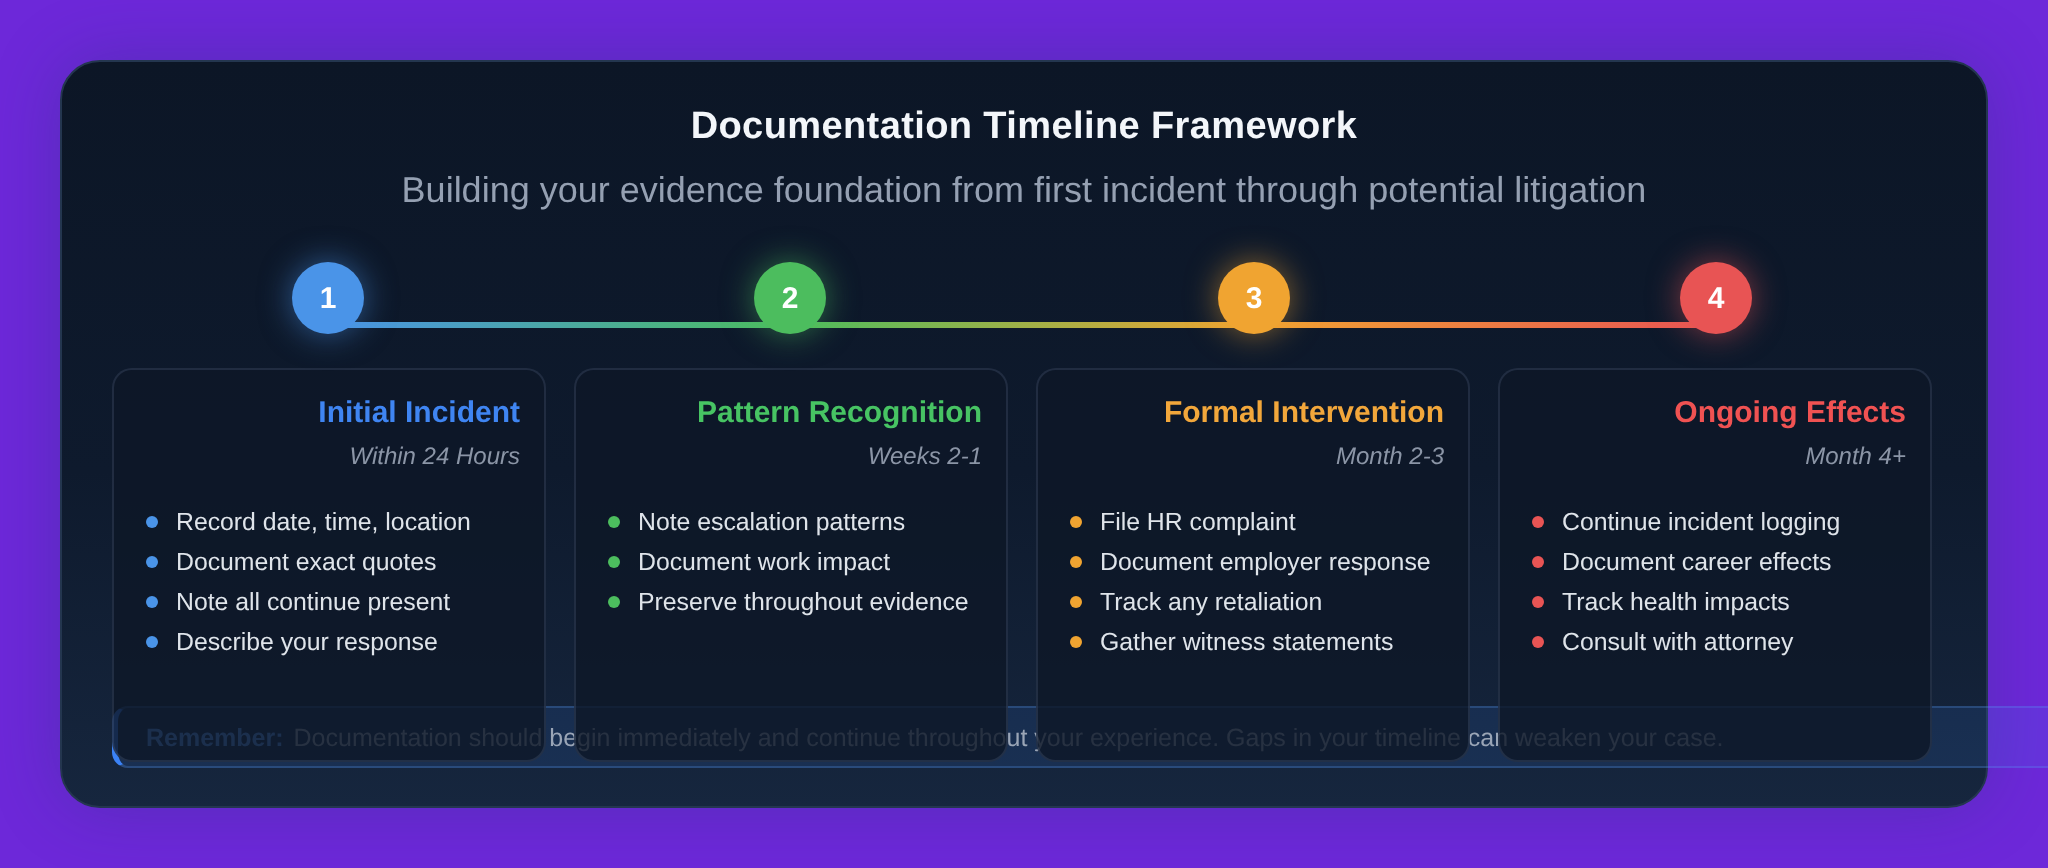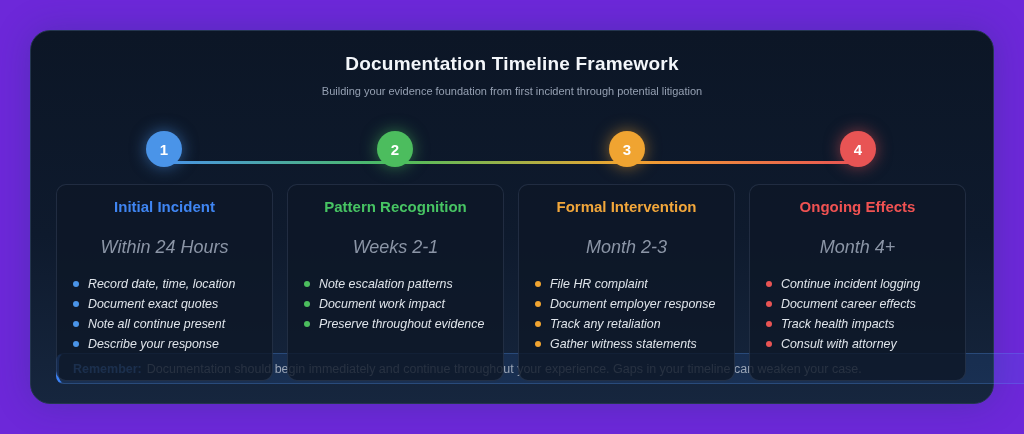--- a/index.html
+++ b/index.html
@@ -4,21 +4,21 @@
 <style>
   html,body{margin:0;padding:0;background:#000;width:1024px;height:434px;overflow:hidden;
     font-family:"Liberation Sans","DejaVu Sans",sans-serif;}
   .stage{position:relative;width:1024px;height:434px;background:#6d28d9;}
   .panel{position:absolute;left:30px;top:30px;width:962px;height:372px;border-radius:20px;
     background:linear-gradient(180deg,#0c1626 0%,#0e1a2d 55%,#16263e 100%);
     border:1px solid #24364f;box-shadow:0 0 34px rgba(25,55,100,.28);}
   
   .header{position:absolute;top:22px;left:0;right:0;text-align:center;}
   .title{font-size:19px;font-weight:700;color:#f3f6fa;letter-spacing:.2px;}
-  .subtitle{margin-top:10px;font-size:11px;color:#95a0b2;}
+  .subtitle{margin-top:10px;font-size:18px;color:#95a0b2;}
   
   .tl-line{position:absolute;top:130px;left:133px;width:694px;height:3px;border-radius:2px;
     background:linear-gradient(90deg,#4a94e8 0%,#4cbd5e 33.3%,#f0a431 66.6%,#e85454 100%);}
   .tl-step{position:absolute;top:100px;width:36px;height:36px;border-radius:50%;
     display:flex;align-items:center;justify-content:center;
     color:#fff;font-size:15px;font-weight:700;z-index:3;}
   .s1{left:115px;background:#4a94e8;box-shadow:0 0 16px rgba(74,148,232,.55);}
   .s2{left:346px;background:#4cbd5e;box-shadow:0 0 16px rgba(76,189,94,.55);}
   .s3{left:578px;background:#f0a431;box-shadow:0 0 16px rgba(240,164,49,.55);}
   .s4{left:809px;background:#e85454;box-shadow:0 0 16px rgba(232,84,84,.55);}
@@ -27,26 +27,26 @@
     background:rgba(59,130,246,.12);border:1px solid rgba(91,156,246,.25);
     border-left:3px solid #3b82f6;border-radius:8px;box-sizing:border-box;
     display:flex;align-items:center;padding-left:14px;overflow:hidden;white-space:nowrap;}
   .note-label{color:#5b9cf6;font-weight:700;font-size:12.5px;margin-right:5px;}
   .note-text{color:#9aa5b6;font-size:12.5px;}
   
   .cards{position:absolute;top:153px;left:25px;width:910px;display:flex;gap:14px;z-index:2;}
   .card{flex:1;height:197px;box-sizing:border-box;border-radius:10px;
     background:rgba(13,23,39,.82);border:1px solid rgba(122,146,182,.18);
     padding:13px 12px 0 12px;}
-  .card-title{text-align:center;font-size:15px;font-weight:700;}
-  .card-time{text-align:center;font-size:18px;font-style:italic;color:#8b95a6;margin-top:22px;}
+  .card-title{text-align:right;font-size:15px;font-weight:700;}
+  .card-time{text-align:right;font-size:12px;font-style:italic;color:#8b95a6;margin-top:6px;}
   .card-list{margin-top:16px;}
   .card-item{display:flex;align-items:center;gap:9px;height:20px;padding-left:4px;}
   .dot{width:6px;height:6px;border-radius:50%;flex:none;}
-  .card-item span.txt{font-size:12.4px;color:#dfe4ea;white-space:nowrap;font-style:italic;}
+  .card-item span.txt{font-size:12.4px;color:#dfe4ea;white-space:nowrap;}
   .p-blue .card-title{color:#3f85f2}.p-blue .dot{background:#4a94e8}
   .p-green .card-title{color:#47c463}.p-green .dot{background:#4cbd5e}
   .p-orange .card-title{color:#f2a73b}.p-orange .dot{background:#f0a431}
   .p-red .card-title{color:#f05252}.p-red .dot{background:#e85454}
 </style>
 </head>
 <body>
 
 <div class="stage">
   <div class="panel">

